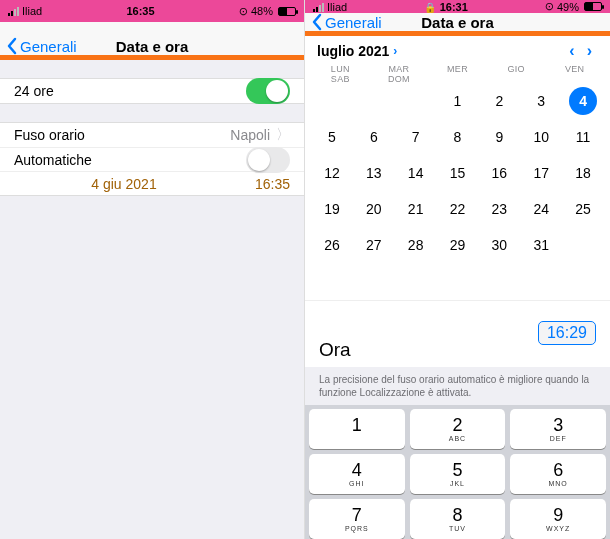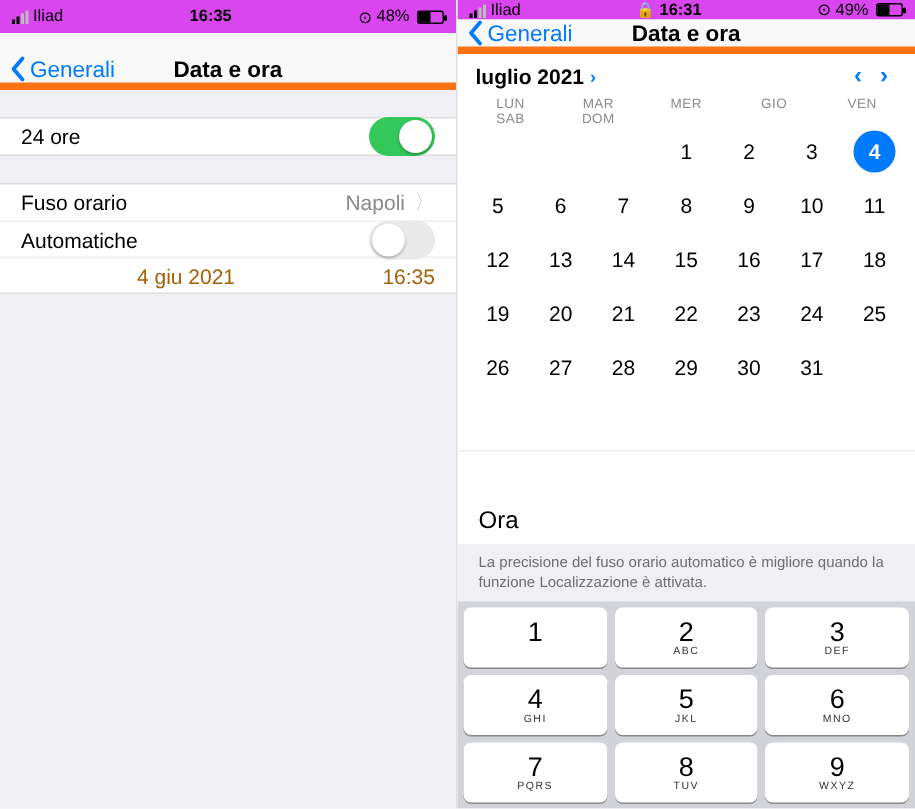--- a/index.html
+++ b/index.html
@@ -2,21 +2,21 @@
 <html><head>
 <meta charset="utf-8">
 <style>
   * { box-sizing: border-box; margin: 0; padding: 0; font-family: -apple-system, "Helvetica Neue", Arial, sans-serif; }
   body { background: #fff; width: 610px; height: 539px; overflow: hidden; display: flex; }
   .col { height: 539px; display: flex; flex-direction: column; background: #efeff4; overflow:hidden; }
   .colL { width: 305px; border-right: 1px solid #ddd; }
   .colR { width: 305px; }
 
   
-  .sb { height: 22px; background: #d946ef; font-size: 11px; display: flex; align-items: center; padding: 0 8px; color:#000; }
+  .sb { height: 22px; background: #ec4899; font-size: 11px; display: flex; align-items: center; padding: 0 8px; color:#000; }
   .sb-left { display:flex; align-items:center; gap:3px; }
   .sb-mid { flex:1; text-align:center; font-weight:600;}
   .sb-right { display:flex; align-items:center; gap:3px;}
   .bars { display:flex; gap:1px; align-items:flex-end; height:10px;}
   .bars i { width:2px; background:#000; display:block;}
   .bars i.dim { background:#bbb;}
   .batt { width:18px; height:9px; border:1px solid #000; border-radius:2px; position:relative; margin-left:2px;}
   .batt::after{content:'';position:absolute;right:-3px;top:2px;width:2px;height:4px;background:#000;border-radius:1px;}
   .batt i{display:block;height:100%;background:#000;width:48%;}
 
@@ -49,21 +49,21 @@
   .mhdr .mo{ color:#000;}
   .mhdr .arr{ color:#007aff; margin-left:4px; font-weight:700; font-size:12px;}
   .mhdr .spacer{ flex:1;}
   .mhdr .navbtn{ color:#007aff; font-size:16px; padding:0 6px;}
   .wk { display:grid; grid-template-columns:repeat(5,1fr); padding:0 6px 2px; background:#fff;}
   .wk div{ text-align:center; font-size:9px; color:#8a8a8e; letter-spacing:0.3px;}
   .cal { display:grid; grid-template-columns:repeat(7,1fr); padding:0 6px 4px; background:#fff; row-gap:6px;}
   .cal div{ height:30px; display:flex; align-items:center; justify-content:center; font-size:14px; color:#000;}
   .cal div.sel span{ width:28px;height:28px; background:#007aff; color:#fff; border-radius:50%; display:flex; align-items:center; justify-content:center; font-weight:600;}
   .timerow{ display:flex; align-items:center; padding:4px 14px 6px; background:#fff; border-top:1px solid #eee;}
-  .timerow .lbl{ font-size:16px; font-weight:400;margin-top:34px;}
+  .timerow .lbl{ font-size:19px; font-weight:400;margin-top:34px;}
   .timerow .sp{flex:1;}
   .timebox{ border:1.5px solid #007aff; border-radius:5px; padding:2px 8px; font-size:16px; color:#007aff; background:#f4f4f5;}
 
   .note{ padding:6px 14px; font-size:10px; color:#6d6d72; background:#efeff4; line-height:1.3;}
   .kp { background:#d1d3d9; padding:4px 4px 6px; display:grid; grid-template-columns:repeat(3,1fr); gap:5px;}
   .key{ background:#fff; border-radius:5px; box-shadow:0 1px 0 #888; height:40px; display:flex; flex-direction:column; align-items:center; justify-content:center;}
   .key .n{ font-size:18px; line-height:1;}
   .key .l{ font-size:7px; letter-spacing:1px; color:#333; margin-top:1px;}
   .key.blank{ background:transparent; box-shadow:none;}
   .key.del{ background:transparent; box-shadow:none;}
@@ -221,20 +221,21 @@
       <div></div>
       <div></div>
       <div></div>
       <div></div>
       <div></div>
     </div>
 
   <div class="timerow">
     <span class="lbl">Ora</span>
     <span class="sp"></span>
+    <span class="timebox">16:29</span>
   </div>
 
   <div class="note">La precisione del fuso orario automatico è migliore quando la funzione Localizzazione è attivata.</div>
 
   <div class="kp" id="kp">
       <div class="key">
         <div class="n">1</div>
         <div class="l">&nbsp;</div>
       </div>
       <div class="key">

